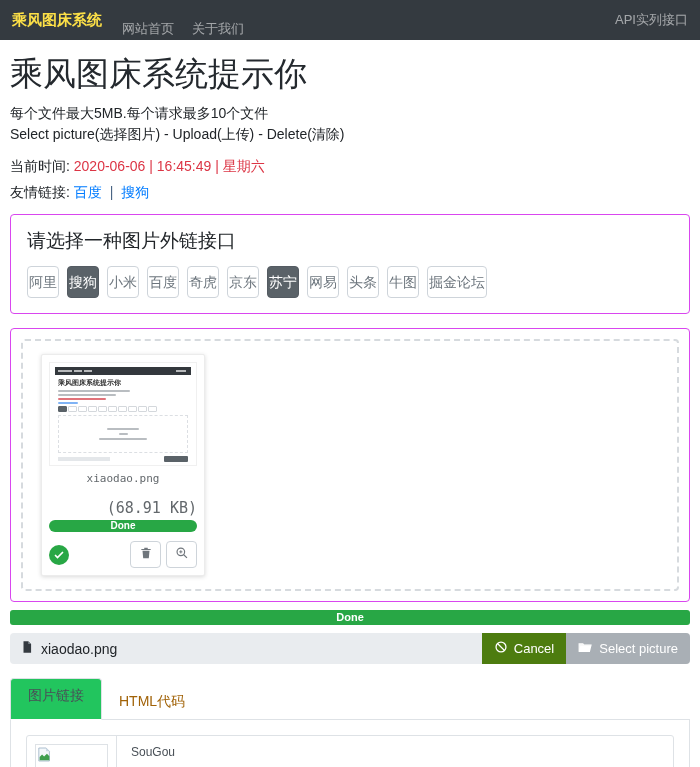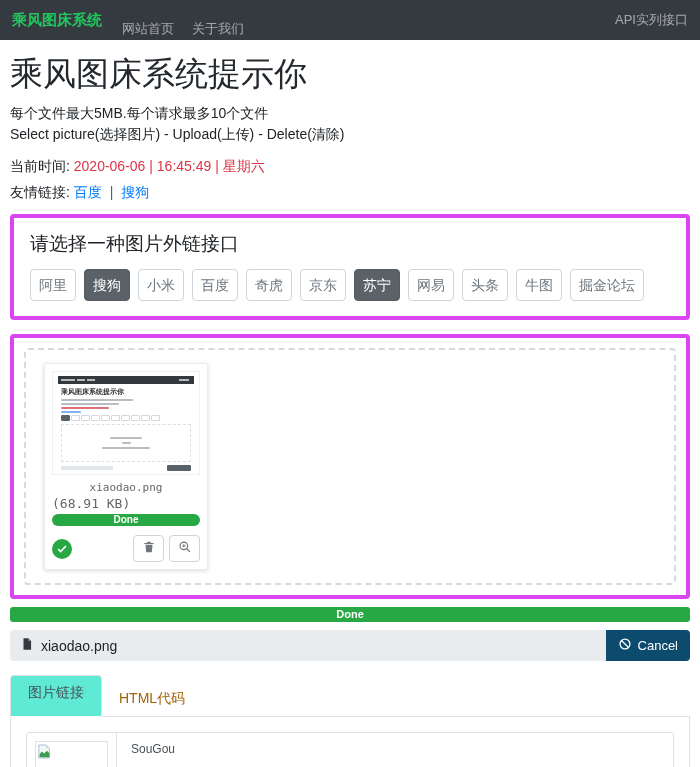--- a/index.html
+++ b/index.html
@@ -4,39 +4,39 @@
 <style>
   * { box-sizing: border-box; }
   html,body { margin:0; padding:0; }
   body {
     width:700px; height:767px; overflow:hidden;
     background:#fff; color:#212529;
     font-family:"Liberation Sans", sans-serif;
   }
   
   .navbar { background:#343a40; height:40px; display:flex; align-items:center; padding:0 12px; }
-  .brand { color:#22c55e; font-weight:bold; font-size:15px; margin-right:20px; text-decoration:none; }
+  .brand { color:#fde047; font-weight:bold; font-size:15px; margin-right:20px; text-decoration:none; }
   .nav-link { color:rgba(255,255,255,.55); font-size:13px; margin-right:18px; text-decoration:none;margin-top:18px; }
   .nav-right { margin-left:auto; color:rgba(255,255,255,.55); font-size:13px; text-decoration:none; }
   
   .container { padding:0 10px; }
   .page-title { font-size:33px; font-weight:500; margin:12px 0 8px; color:#24292e; }
   .lead-line { font-size:14px; margin:3px 0; color:#212529; }
   .time-row { font-size:14px; margin:14px 0 8px; }
   .time-value { color:#dc3545;text-align:right; }
   .friends-row { font-size:14px; margin:6px 0 12px; }
   .friend-link { color:#007bff; text-decoration:none; cursor:pointer; }
   .friend-sep { color:#4a6584; margin:0 4px; }
-  .card { border:4px solid #d946ef; border-radius:4px; background:#fff; }
+  .card { border:1px solid #d946ef; border-radius:4px; background:#fff; }
   
   .panel-card { padding:13px 16px 15px; margin-bottom:14px; }
   .panel-title { font-size:19px; font-weight:400; margin:0 0 12px; color:#212529; }
   .btn-row { display:flex; gap:8px; flex-wrap:wrap; }
   .if-btn { border:1px solid #ced4da; background:#fff; color:#6c757d; font-size:14px;
-            padding:6px 8px; border-radius:4px; cursor:pointer; font-family:inherit; line-height:1.3; }
+            padding:6px 1px; border-radius:4px; cursor:pointer; font-family:inherit; line-height:1.3; }
   .if-btn.active { background:#5a6268; border-color:#545b62; color:#fff; }
   
   .upload-card { padding:10px; margin-bottom:8px; }
   .dropzone { border:2px dashed #d6dade; border-radius:4px; min-height:220px; padding:13px 0 13px 18px; }
   .preview-card { width:164px; background:#fff; border:1px solid #ececec;
                   box-shadow:0 1px 4px rgba(0,0,0,.15); border-radius:2px; padding:7px; }
   .mini-shot { border:1px solid #f0f0f0; height:104px; background:#fff; overflow:hidden; }
   .mini-nav { height:8px; background:#33383d; margin:4px 5px 3px; display:flex; align-items:center; padding:0 3px; }
   .mini-dash { height:2px; background:rgba(255,255,255,.65); display:inline-block; margin-right:2px; }
   .mini-h { font-size:7px; font-weight:bold; color:#333; margin:1px 8px 1px; white-space:nowrap; overflow:hidden; }
@@ -46,47 +46,47 @@
   .mini-btn { width:9px; height:6px; border:1px solid #d4d8dc; border-radius:1px; background:#fff; }
   .mini-btn.dark { background:#5a6268; border-color:#5a6268; }
   .mini-drop { border:1px dashed #dcdfe3; margin:3px 8px; height:38px;
                display:flex; flex-direction:column; align-items:center; justify-content:center; gap:3px; }
   .mini-drop .mini-bar { margin:0; }
   .mini-foot { display:flex; align-items:center; justify-content:space-between; margin:2px 8px; }
   .mini-input { height:4px; width:52px; background:#e4e7ea; }
   .mini-darkbtn { height:6px; width:24px; background:#5a6268; border-radius:1px; }
   .preview-name { font-family:"DejaVu Sans Mono", monospace; font-size:11px; color:#63686c;
                   text-align:center; margin-top:6px; }
-  .preview-size { font-family:"DejaVu Sans Mono", monospace; font-size:13px; color:#63686c;
-                  text-align:left; margin-top:2px; }
+  .preview-size { font-family:"DejaVu Sans Mono", monospace; font-size:15px; color:#63686c;
+                  text-align:right; margin-top:14px; }
   .preview-progress { background:#28a745; border-radius:7px; height:12px; margin-top:3px;
                       color:#fff; font-size:10px; font-weight:bold; text-align:center; line-height:12px; }
   .preview-footer { display:flex; align-items:center; justify-content:space-between; margin-top:9px; }
   .check-badge { width:20px; height:20px; border-radius:50%; background:#28a745;
                  display:flex; align-items:center; justify-content:center; }
   .preview-btns { display:flex; gap:5px; }
   .icon-btn { width:31px; height:27px; border:1px solid #ced4da; background:#fff; border-radius:4px;
               display:flex; align-items:center; justify-content:center; color:#70767c; cursor:pointer; }
   
   .global-progress { height:15px; background:#28a745; border-radius:3px; margin:8px 0 8px;
                      color:#fff; font-size:11px; font-weight:bold; text-align:center; line-height:15px; }
   
   .file-row { display:flex; align-items:stretch; background:#e9ecef; border-radius:4px;
               overflow:hidden; height:31px; margin-bottom:14px; }
   .file-info { display:flex; align-items:center; gap:7px; padding:0 10px; font-size:14px; color:#212529; }
   .file-actions { margin-left:auto; display:flex; }
   .act-btn { border:none; color:#fff; font-size:13px; padding:0 12px; cursor:pointer;
              display:flex; align-items:center; gap:6px; font-family:inherit; }
-  .btn-cancel { background:#0c4a6e; }
+  .btn-cancel { background:#4d7c0f; }
   .btn-select { background:#a9afb5; }
   
   .tabs { display:flex; border-bottom:1px solid #dee2e6; margin-top:6px; }
   .tab { padding:8px 17px; font-size:14px; cursor:pointer; }
   .tab.active { border:1px solid #dee2e6; border-bottom:1px solid #fff; margin-bottom:-1px;
-                border-radius:4px 4px 0 0; color:#495057; background:#5eead4; cursor:default; }
+                border-radius:4px 4px 0 0; color:#495057; background:#22c55e; cursor:default; }
   .tab.inactive { color:#a16207;margin-top:7px; }
   .tab-content { border:1px solid #dee2e6; border-top:none; padding:15px; min-height:137px; }
   
   .media-item { border:1px solid #dee2e6; border-radius:3px; display:flex; align-items:stretch; }
   .thumb-col { width:90px; padding:8px; border-right:1px solid #dee2e6; flex:none; }
   .thumb-box { width:73px; height:73px; border:1px solid #dee2e6; background:#fff; position:relative; }
   .broken-icon { position:absolute; top:2px; left:2px; }
   .fields-col { flex:1; min-width:0; }
   .field-row { padding:9px 14px 11px; }
   .field-label { font-size:12px; color:#495057; margin:0 0 6px; }
@@ -225,20 +225,29 @@
     <div class="file-actions">
       <button class="act-btn btn-cancel">
         <span>
           <svg width="14" height="14" viewBox="0 0 24 24" fill="none" stroke="#fff" stroke-width="2.2">
             <circle cx="12" cy="12" r="8.5"></circle>
               <line x1="6" y1="6" x2="18" y2="18"></line>
           </svg>
         </span>
         <span>Cancel</span>
       </button>
+      <button class="act-btn btn-select">
+        <span>
+          <svg width="15" height="13" viewBox="0 0 24 20" fill="#fff">
+              <path d="M1 3h7l2 2h12l-3 12H1z"></path>
+              <path d="M1 3v14l3-10h16l1-2H10L8 3z" fill="#e8eaec" opacity=".35"></path>
+            </svg>
+        </span>
+        <span>Select picture</span>
+      </button>
     </div>
   </div>
 
   <div class="tabs">
     <div class="tab active">图片链接</div>
     <div class="tab inactive">HTML代码</div>
   </div>
 
   <div class="tab-content">
     <div class="media-item">

